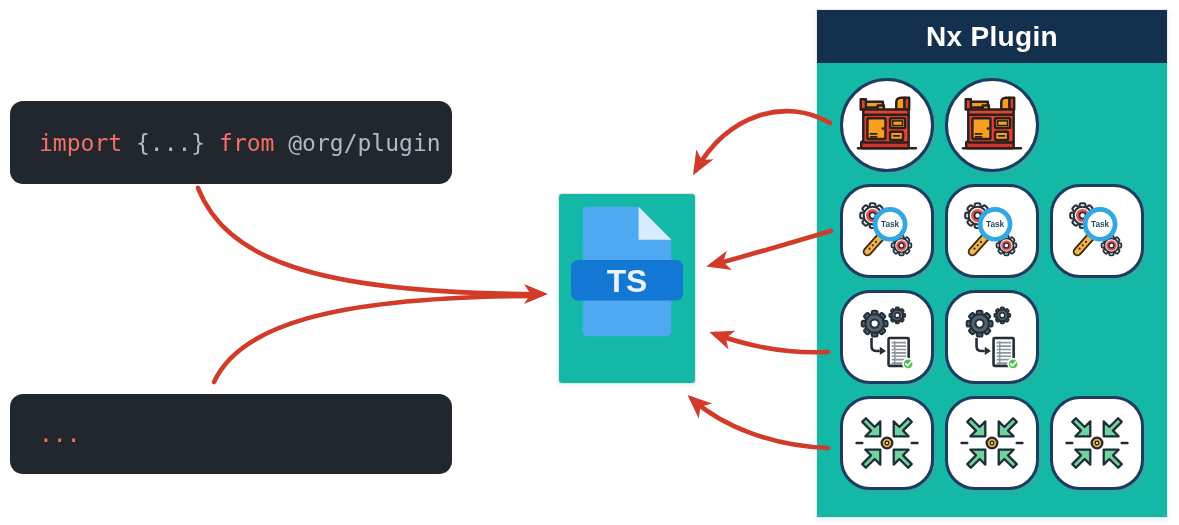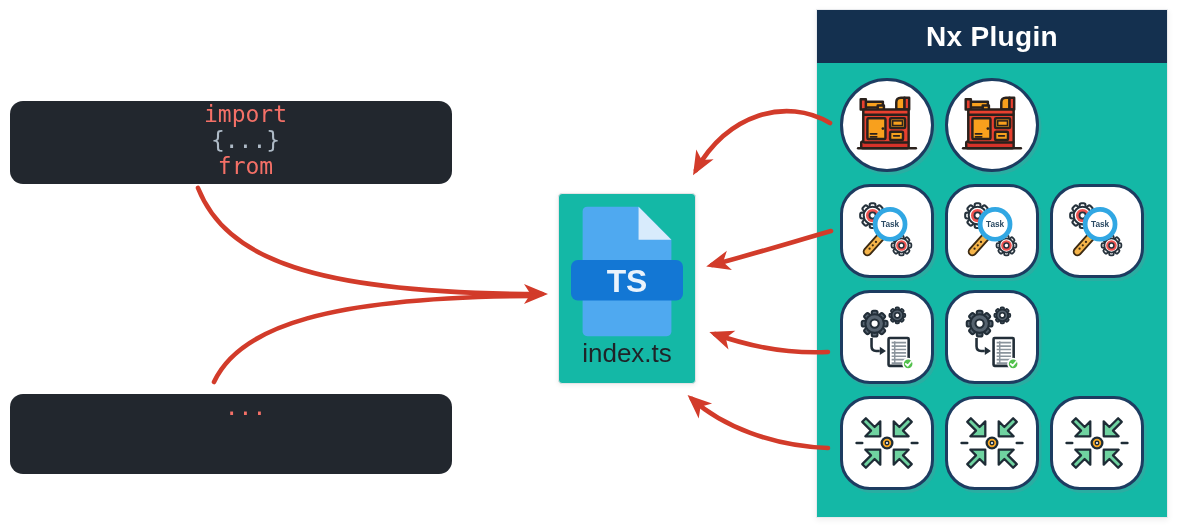--- a/index.html
+++ b/index.html
@@ -18,21 +18,20 @@
     box-sizing: border-box;
     background: var(--code-background, #22272e);
     border-radius: 13px;
     display: flex;
     align-items: center;
     padding-left: 29px;
     font-family: "DejaVu Sans Mono", monospace;
     font-size: 23px;
     white-space: pre;
     color: var(--code-text, #aebac6);
-    flex-direction: column;
   }
   #code-import { left: 10px; top: 101px; width: 442px; height: 83px; }
   #code-run    { left: 10px; top: 394px; width: 442px; height: 80px; }
   .tok-keyword { color: var(--code-keyword, #f47067); }
   .tok-plain   { color: var(--code-text, #aebac6); }
 
   
   .ts-card {
     position: absolute;
     left: 558px; top: 193px;
@@ -210,32 +209,31 @@
     <use href="#cvg-arrow" fill="#6fd3a0" stroke="#1e2c36" stroke-width="2.2" stroke-linejoin="round"></use>
     <use href="#cvg-arrow" fill="#6fd3a0" stroke="#1e2c36" stroke-width="2.2" stroke-linejoin="round" transform="rotate(90 32 32)"></use>
     <use href="#cvg-arrow" fill="#6fd3a0" stroke="#1e2c36" stroke-width="2.2" stroke-linejoin="round" transform="rotate(180 32 32)"></use>
     <use href="#cvg-arrow" fill="#6fd3a0" stroke="#1e2c36" stroke-width="2.2" stroke-linejoin="round" transform="rotate(270 32 32)"></use>
     <path d="M2.5,32 H8 M56,32 H61.5" stroke="#1e2c36" stroke-width="2.4" stroke-linecap="round" fill="none"></path>
     <circle cx="32" cy="32" r="5.2" fill="#f7a825" stroke="#1e2c36" stroke-width="2.2"></circle>
     <circle cx="32" cy="32" r="1.7" fill="#ffffff" stroke="#1e2c36" stroke-width="1.4"></circle>
   </symbol>
 </svg>
 
-<div class="code-block" id="code-import"><span class="tok-keyword">import</span><span class="tok-plain"> {...} </span><span class="tok-keyword">from</span></div>
+<div class="code-block" id="code-import"><span class="tok-keyword">import</span><span class="tok-plain"> {...} </span><span class="tok-keyword">from</span><span class="tok-plain"> @org/plugin</span></div>
 
 <div class="code-block" id="code-run"><span class="tok-keyword">...</span></div>
 
 <div class="ts-card">
   <svg class="ts-icon" viewBox="0 0 64 72">
     <path d="M9,5 Q9,2.5 11.5,2.5 H38 L55,19.5 V67 Q55,69.5 52.5,69.5 H11.5 Q9,69.5 9,67 Z" fill="#4fa9f0"></path>
     <path d="M38,2.5 L55,19.5 H38 Z" fill="#d8ebfc"></path>
     <rect x="3" y="30" width="58" height="21" rx="3.5" fill="#1377d4"></rect>
     <text class="ts-band-text" x="32" y="40.7" text-anchor="middle" dominant-baseline="central">TS</text>
   </svg>
-  <div class="ts-label">index.ts</div>
 </div>
 
 <div class="panel">
   <div class="panel-header">
     <span>Nx Plugin</span>
   </div>
   <div class="panel-body">
       <div class="icon-row">
         <div class="badge circle">
           <svg viewBox="0 0 64 64">

